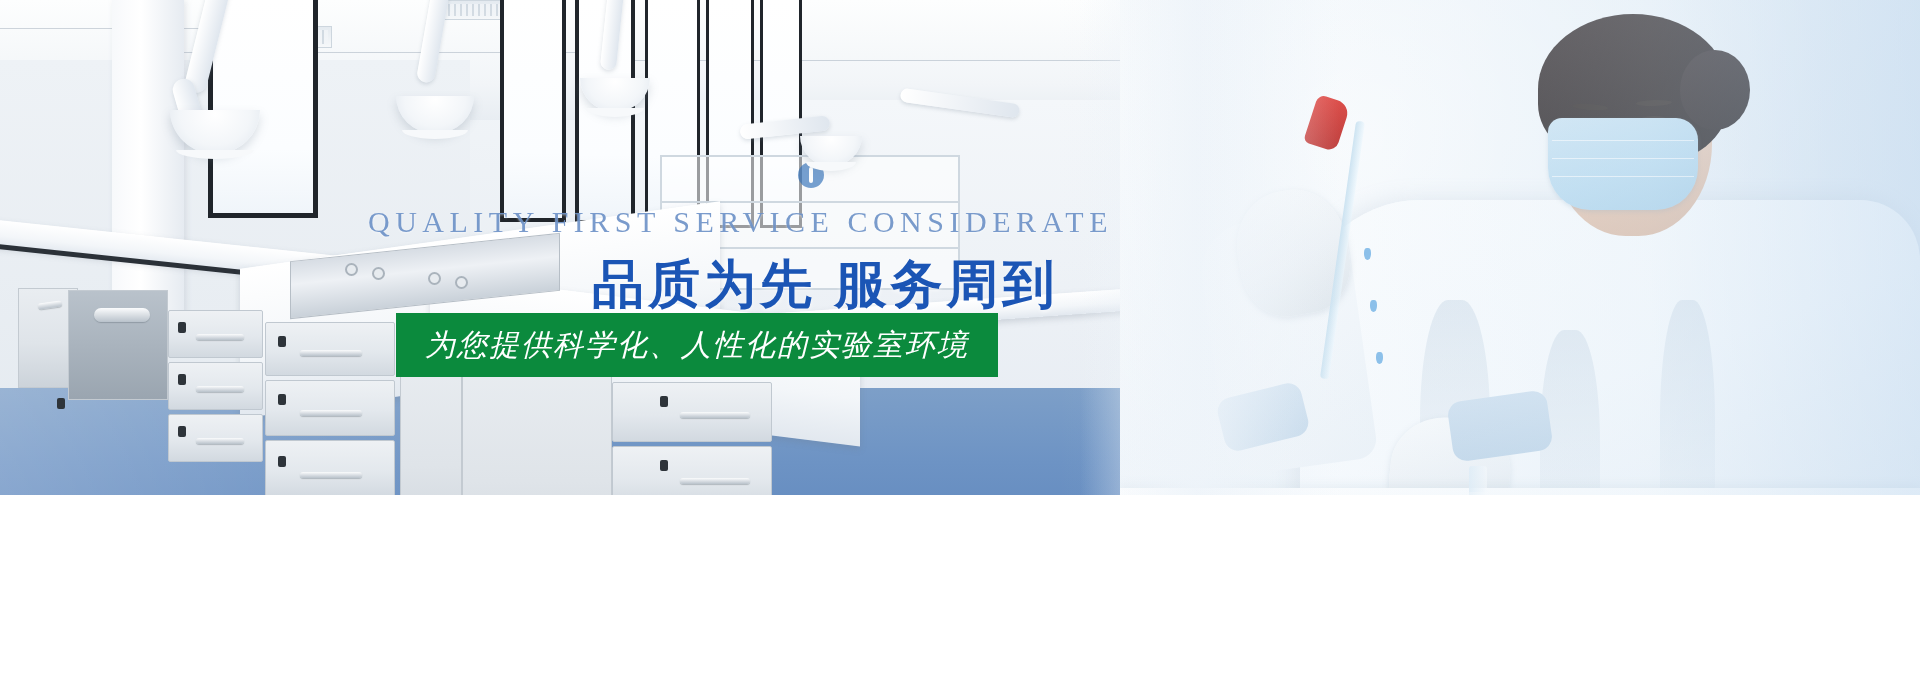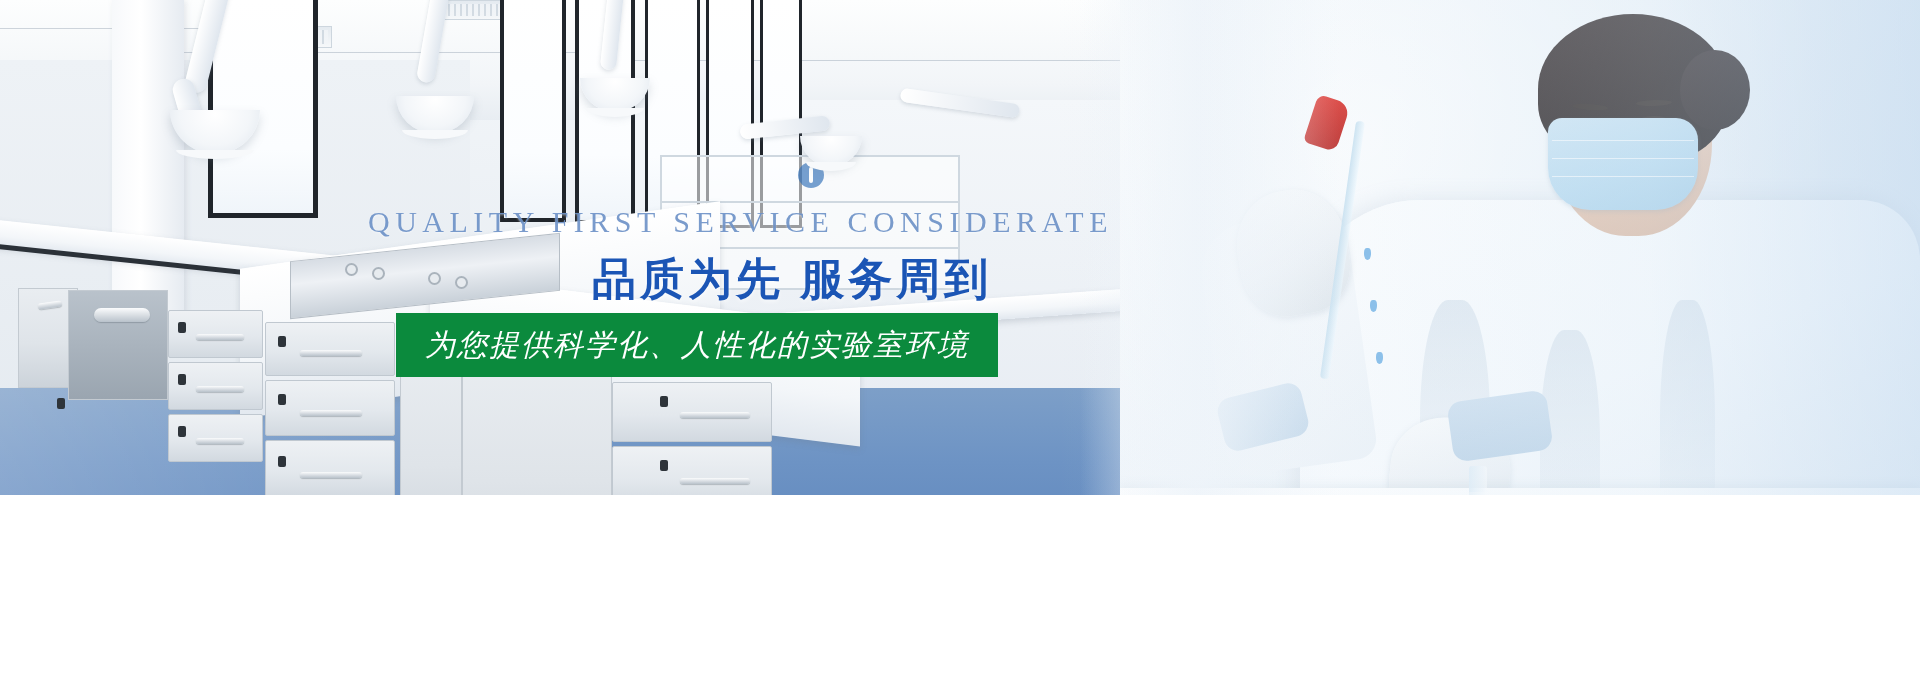--- a/index.html
+++ b/index.html
@@ -285,21 +285,21 @@
   .eyebrow{
     position:absolute; left:368px; top:205px; width:660px;
     font-family:"Liberation Serif","DejaVu Serif",serif;
     font-size:30px; letter-spacing:5.5px; white-space:nowrap;
     color:#6f93c8; opacity:.92;
     text-shadow:0 1px 2px rgba(255,255,255,.55);
   }
 
   .headline{
     position:absolute; left:592px; top:250px;
-    font-size:44px; font-weight:bold; letter-spacing:4px; white-space:nowrap;
+    font-size:52px; font-weight:bold; letter-spacing:4px; white-space:nowrap;
     color:#1b55b5;
     text-shadow:0 2px 4px rgba(255,255,255,.6);
   }
 
   .subbar{
     position:absolute; left:396px; top:313px; width:602px; height:64px;
     background:#0b8a3d;
     display:flex; align-items:center; justify-content:center;font-style:italic;
   }
   .subbar-text{

